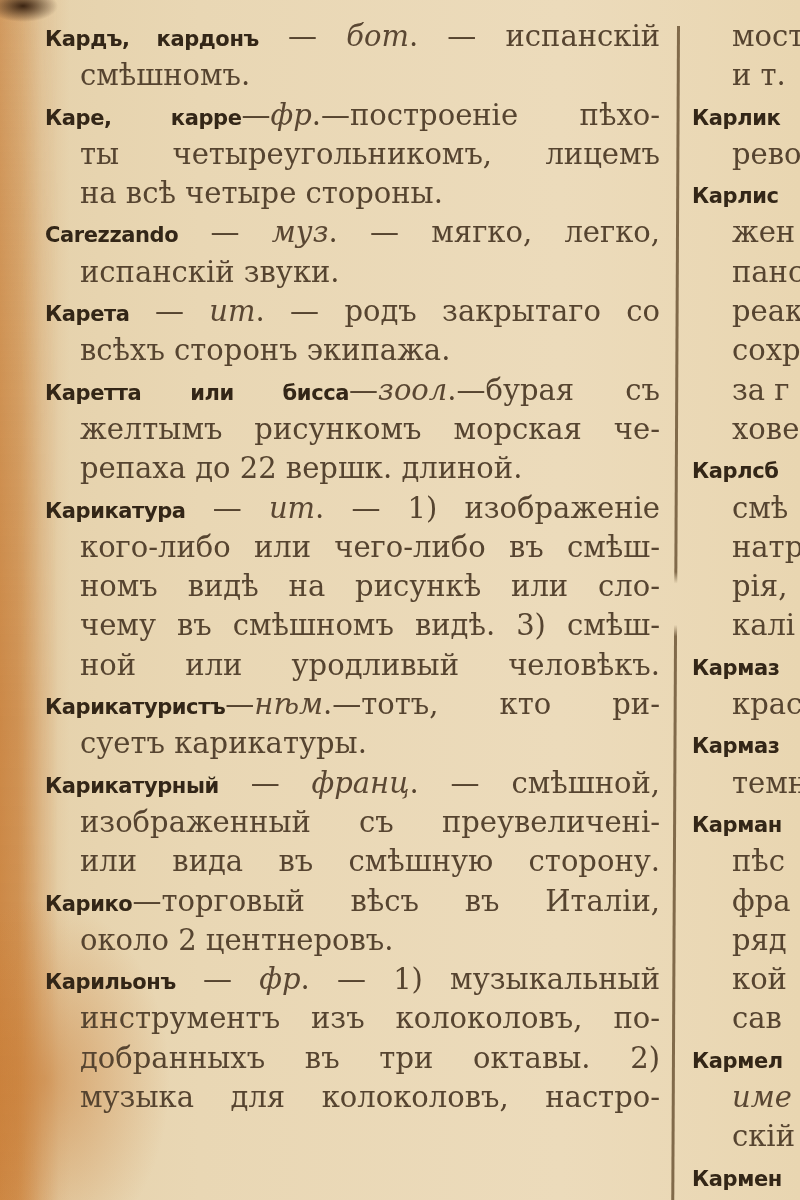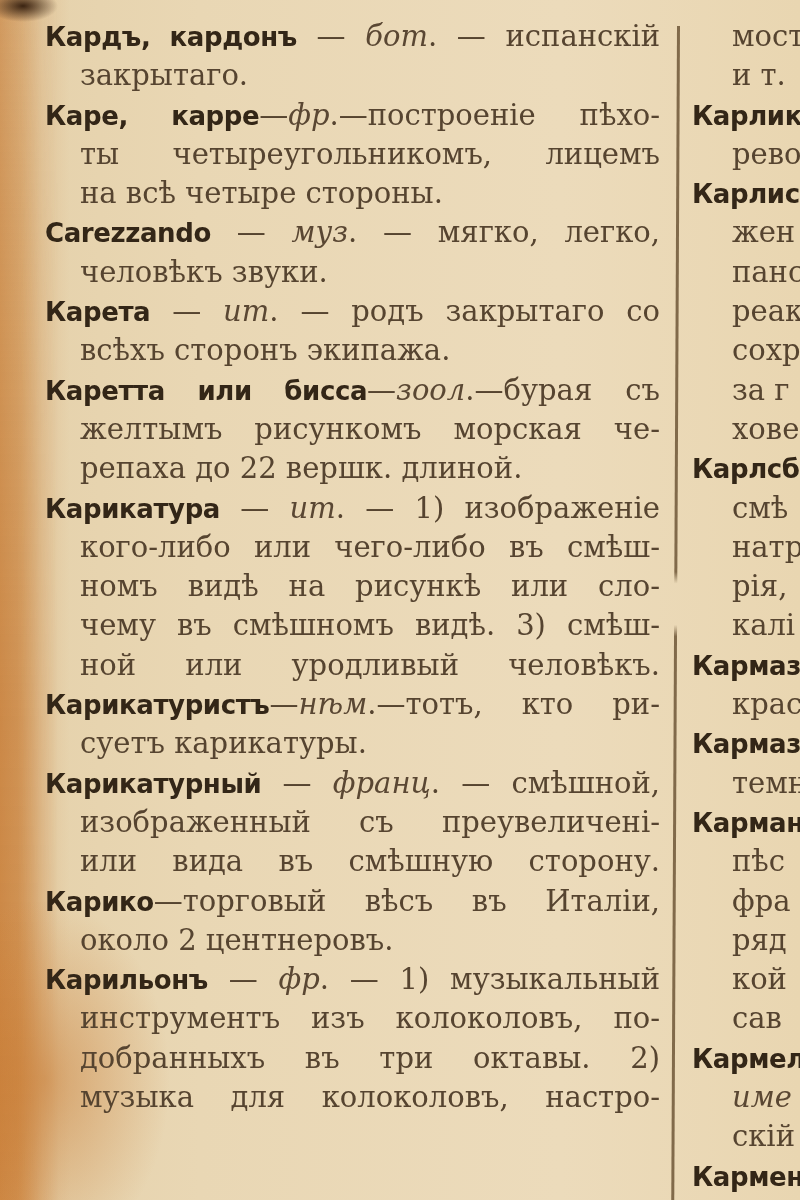--- a/index.html
+++ b/index.html
@@ -52,42 +52,42 @@
   .col-right{left:692px;width:420px;}
   .line{height:39.3px;line-height:39.3px;white-space:normal;overflow:visible;}
   .col-left .line{overflow:hidden;}
   .ind{padding-left:35px;}
   .col-right .ind{padding-left:40px;}
   .just{text-align:justify;text-align-last:justify;}
   .r{}
   .hw{
     font-family:"DejaVu Sans", sans-serif;
     font-weight:bold;
-    font-size:26px;
+    font-size:21px;
     letter-spacing:-0.4px;
     color:#332617;
   }
   .it{font-style:italic;color:#5a4733;}
 </style>
 </head>
 <body>
 
 <div class="page">
   <div class="edge"></div>
   <div class="edge-deep"></div>
   <div class="blob-bottom"></div>
   <div class="stain-top"></div>
   <div class="col col-left" id="col-left">
       <div class="line just"><span class="hw">Кардъ, кардонъ</span><span class="r"> — </span><span class="it">бот</span><span class="r">. — испанскій</span></div>
-      <div class="line ind"><span class="r">закрытаго.</span></div>
+      <div class="line ind"><span class="r">смѣшномъ.</span></div>
       <div class="line just"><span class="hw">Каре, карре</span><span class="r">—</span><span class="it">фр</span><span class="r">.—построеніе пѣхо-</span></div>
       <div class="line ind just"><span class="r">ты четыреугольникомъ, лицемъ</span></div>
       <div class="line ind"><span class="r">на всѣ четыре стороны.</span></div>
       <div class="line just"><span class="hw">Carezzando</span><span class="r"> — </span><span class="it">муз</span><span class="r">. — мягко, легко,</span></div>
-      <div class="line ind"><span class="r">человѣкъ звуки.</span></div>
+      <div class="line ind"><span class="r">испанскій звуки.</span></div>
       <div class="line just"><span class="hw">Карета</span><span class="r"> — </span><span class="it">ит</span><span class="r">. — родъ закрытаго со</span></div>
       <div class="line ind"><span class="r">всѣхъ сторонъ экипажа.</span></div>
       <div class="line just"><span class="hw">Каретта или бисса</span><span class="r">—</span><span class="it">зоол</span><span class="r">.—бурая съ</span></div>
       <div class="line ind just"><span class="r">желтымъ рисункомъ морская че-</span></div>
       <div class="line ind"><span class="r">репаха до 22 вершк. длиной.</span></div>
       <div class="line just"><span class="hw">Карикатура</span><span class="r"> — </span><span class="it">ит</span><span class="r">. — 1) изображеніе</span></div>
       <div class="line ind just"><span class="r">кого-либо или чего-либо въ смѣш-</span></div>
       <div class="line ind just"><span class="r">номъ видѣ на рисункѣ или сло-</span></div>
       <div class="line ind just"><span class="r">чему въ смѣшномъ видѣ. 3) смѣш-</span></div>
       <div class="line ind just"><span class="r">ной или уродливый человѣкъ.</span></div>

